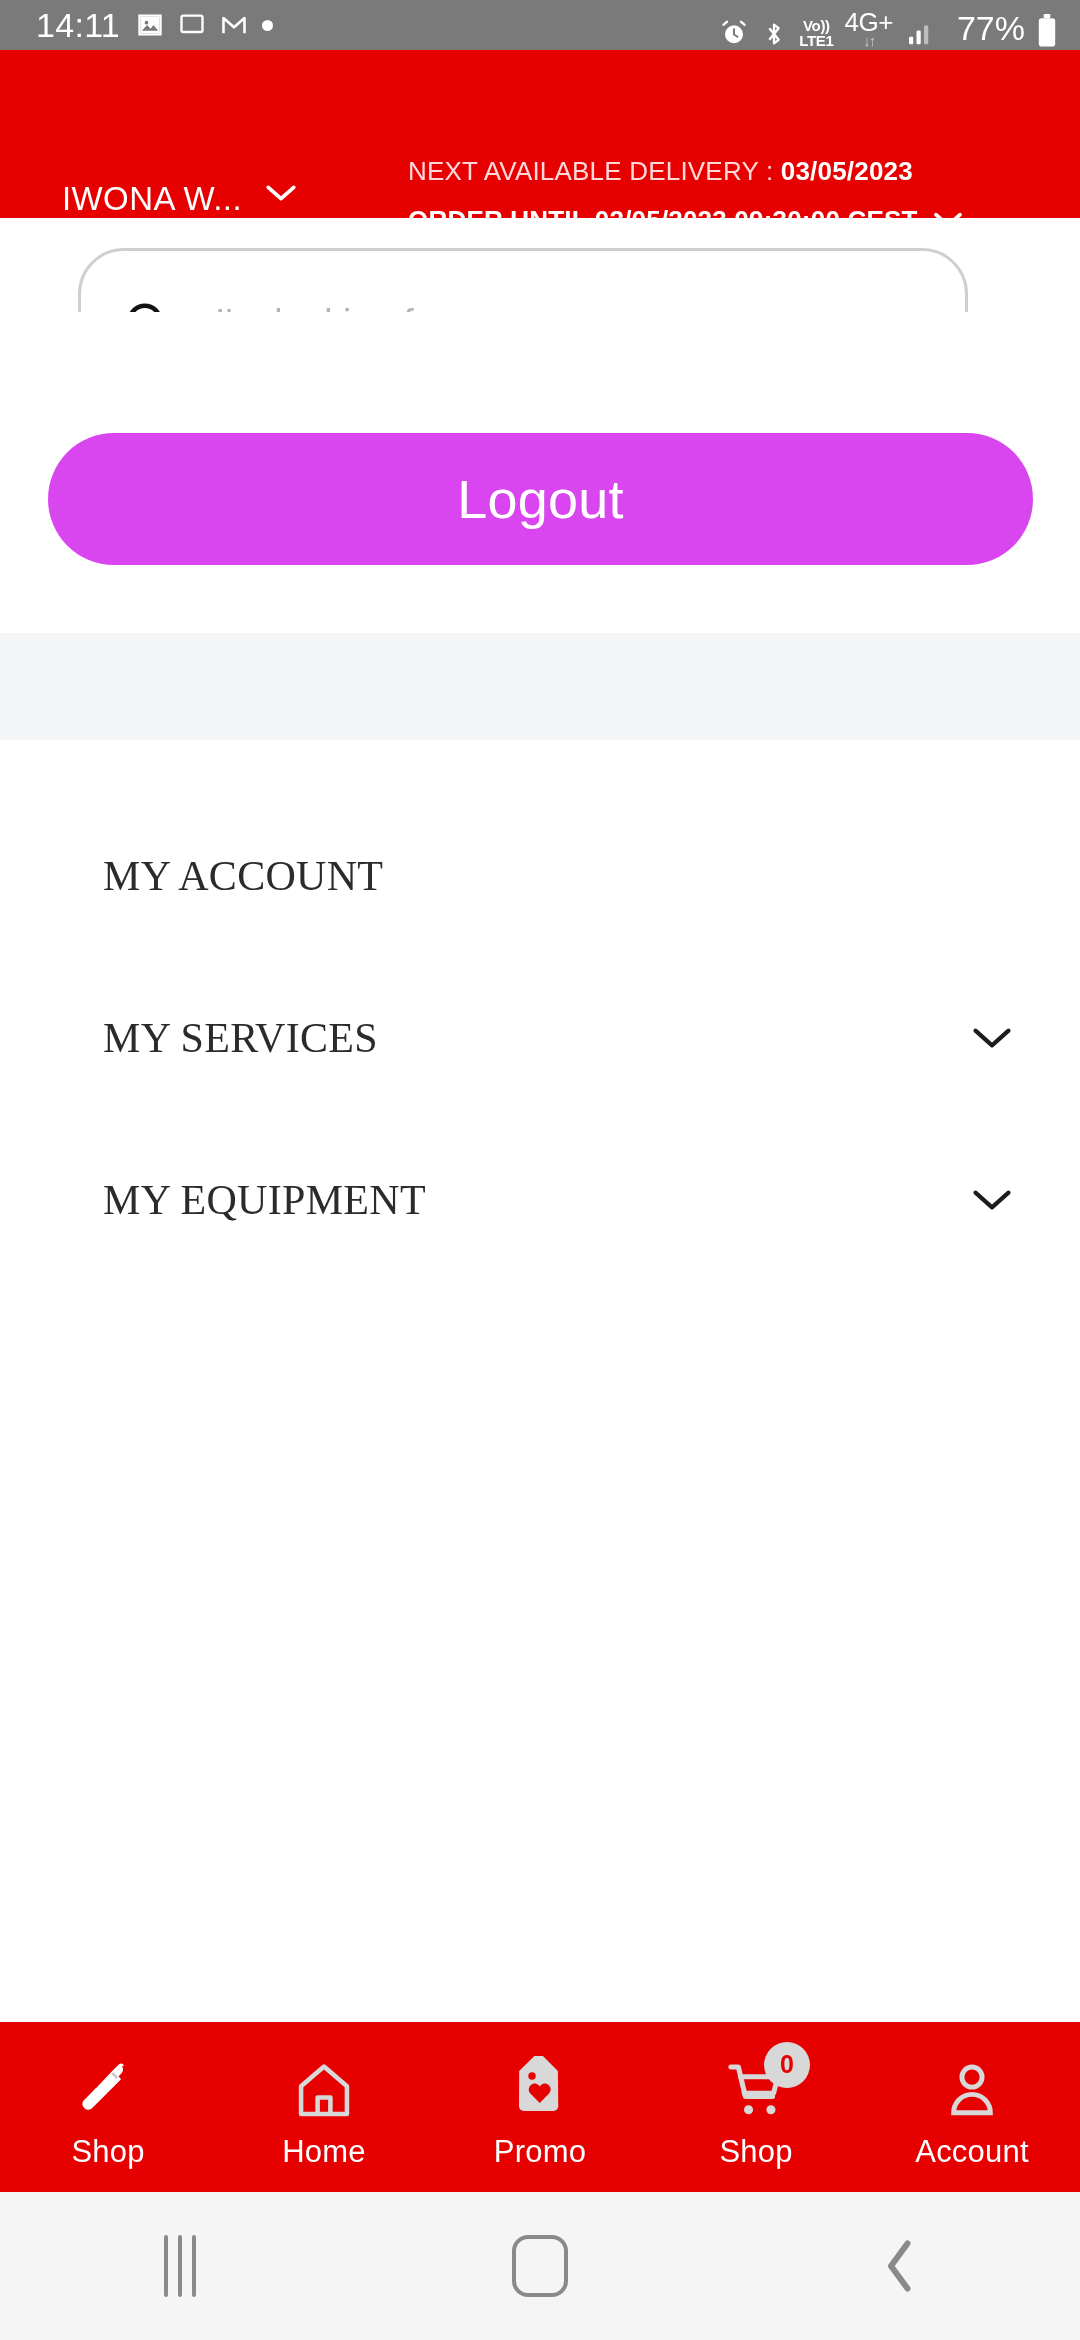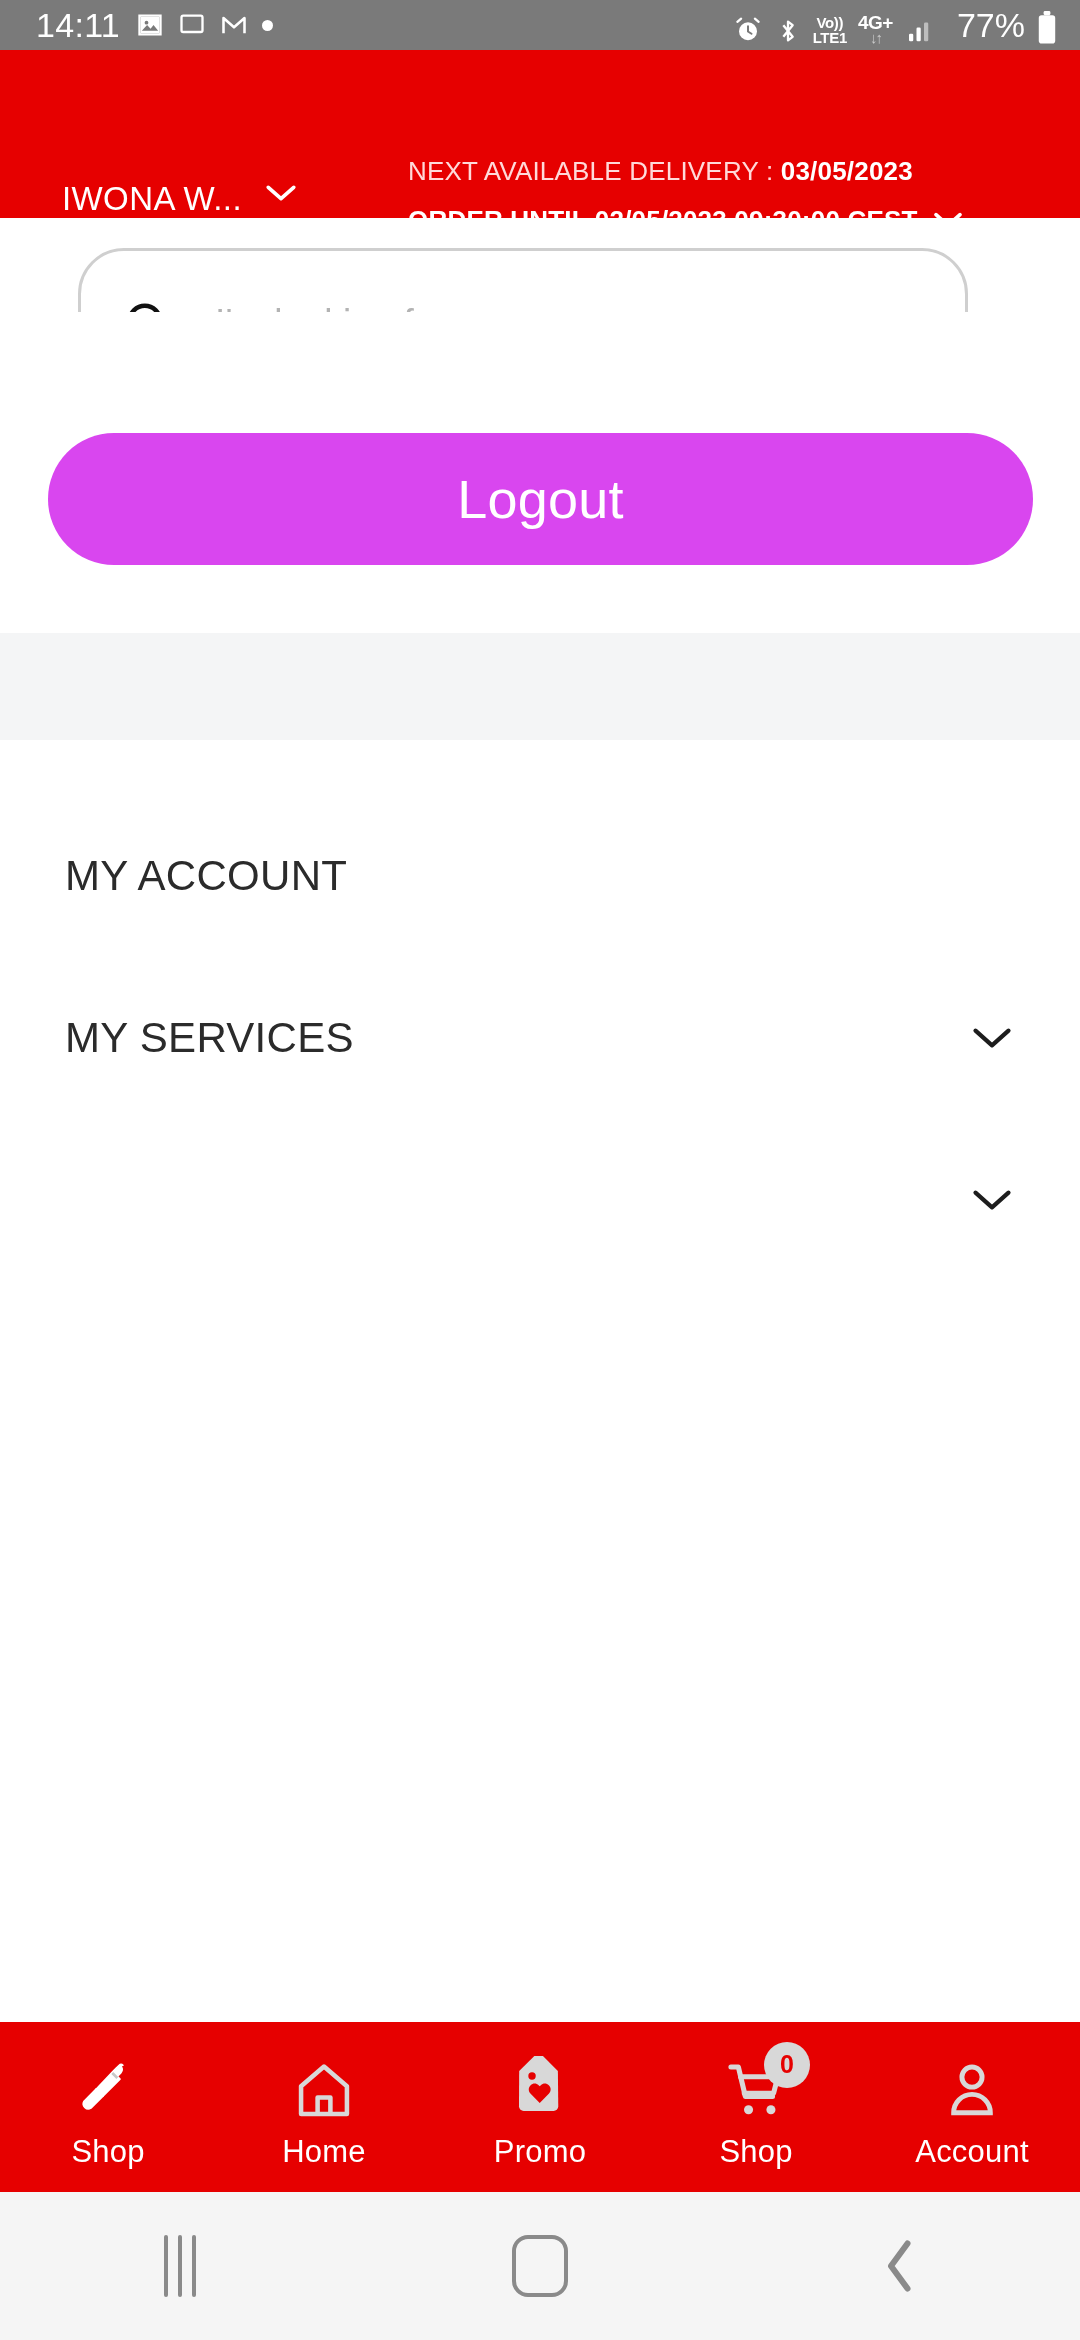--- a/index.html
+++ b/index.html
@@ -18,21 +18,21 @@
     padding:0 22px 0 36px; color:#fff;
   }
   .sb-time{ font-size:34px; letter-spacing:.3px; font-weight:400; line-height:1; }
   .sb-left-icons{ display:flex; align-items:center; gap:14px; margin-left:16px; }
   .sb-right{ margin-left:auto; display:flex; align-items:flex-end; gap:11px; }
   .sb-ico{ display:block; }
   .sb-dot{ width:11px; height:11px; border-radius:50%; background:#fff; }
   .volte{ display:flex; flex-direction:column; align-items:center; line-height:1; }
   .volte span{ font-size:15px; font-weight:700; letter-spacing:-.3px; }
   .net{ display:flex; flex-direction:column; align-items:center; line-height:1; }
-  .net-top{ font-size:19px; font-weight:700; letter-spacing:-.5px;margin-top:7px; }
+  .net-top{ font-size:26px; font-weight:400; letter-spacing:-.5px;margin-top:7px; }
   .net-arrows{ font-size:15px; color:#c9c9c9; margin-top:-2px; letter-spacing:-2px;}
   .sb-batt-text{ font-size:34px; font-weight:400; margin-left:12px; }
 
   
   .appheader{
     position:absolute; top:50px; left:0; width:1080px; height:168px;
     background:#e60000;
   }
   .acct-picker{
     position:absolute; left:62px; top:132px;
@@ -86,21 +86,21 @@
   
   .grey-band{
     position:absolute; left:0; top:633px; width:1080px; height:107px;
     background:#f4f5f6;
   }
 
   
   .menu{ position:absolute; left:0; top:795px; width:1080px; }
   .menu-row{
     position:relative; height:162px; display:flex; align-items:center;
-    padding:0 66px 0 65px; cursor:pointer; background:#fff;
+    padding:0 66px 0 103px; cursor:pointer; background:#fff;font-family:Liberation Serif, serif;
   }
   .menu-label{ font-size:42px; color:#2b2b2b; letter-spacing:.3px; }
   .menu-chev{ margin-left:auto; }
 
   
   .bottomnav{
     position:absolute; left:0; top:2022px; width:1080px; height:170px;
     background:#e60000; display:flex;
   }
   .nav-item{
@@ -224,20 +224,21 @@
 
 
     <div class="menu-row">
       <span class="menu-label">MY SERVICES</span>
       <svg class="menu-chev" width="44" height="28" viewBox="0 0 24 14" fill="none" stroke="#1d1d1d" stroke-width="2.3" stroke-linecap="round" stroke-linejoin="round">
           <path d="M3 3l9 8 9-8"></path>
         </svg>
     </div>
 
     <div class="menu-row">
+      <span class="menu-label">MY EQUIPMENT</span>
       <svg class="menu-chev" width="44" height="28" viewBox="0 0 24 14" fill="none" stroke="#1d1d1d" stroke-width="2.3" stroke-linecap="round" stroke-linejoin="round">
           <path d="M3 3l9 8 9-8"></path>
         </svg>
     </div>
 
   </div>
 
   <div class="bottomnav">
 
     <div class="nav-item">

